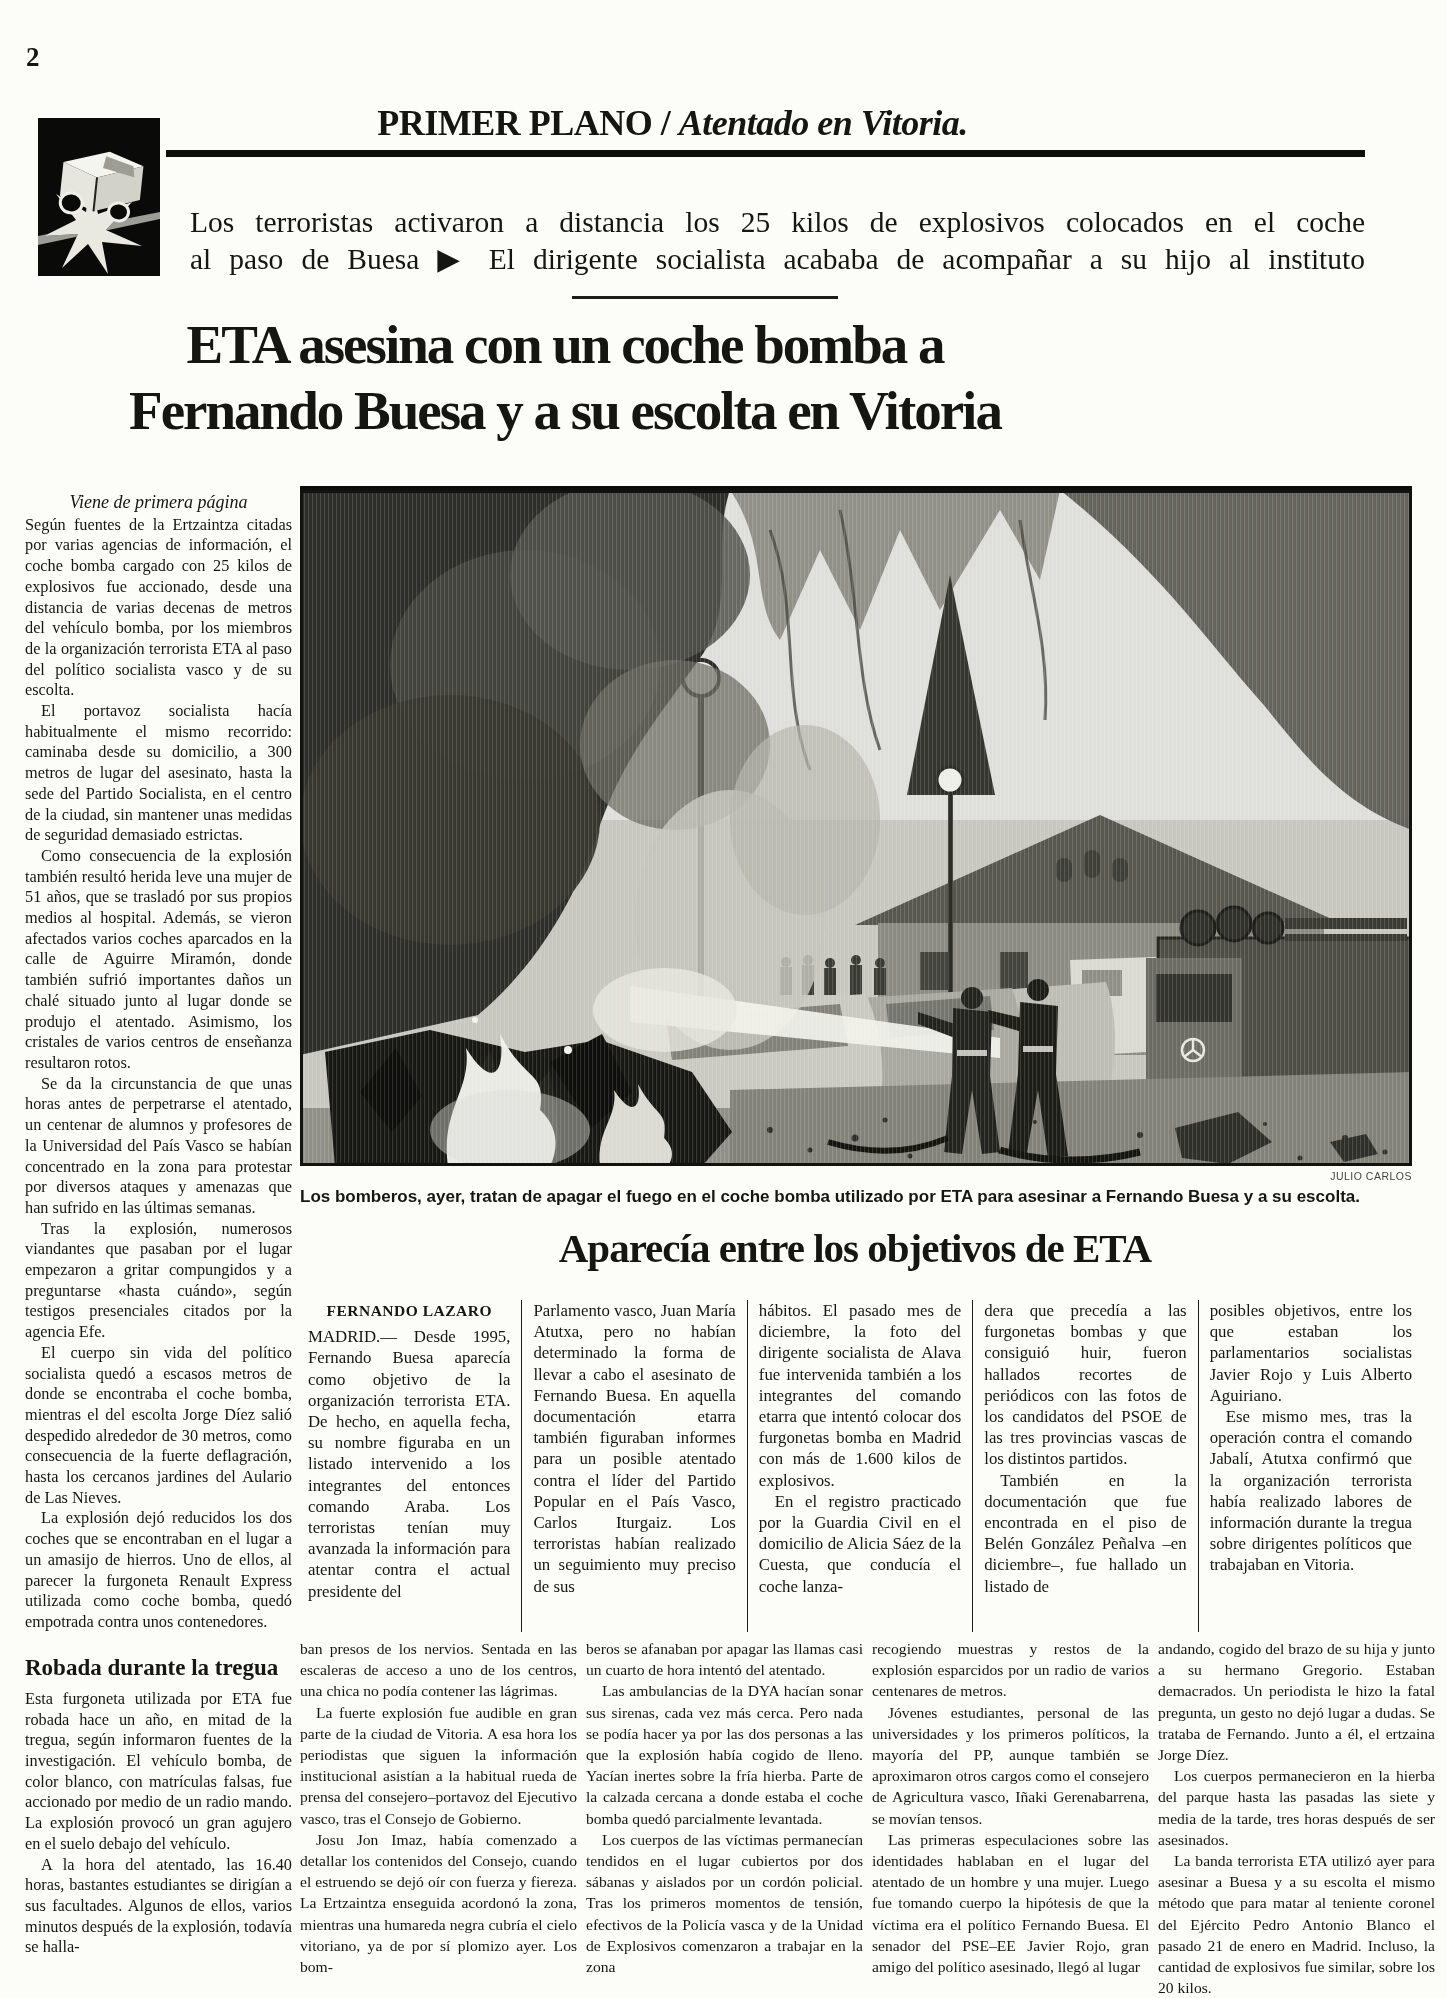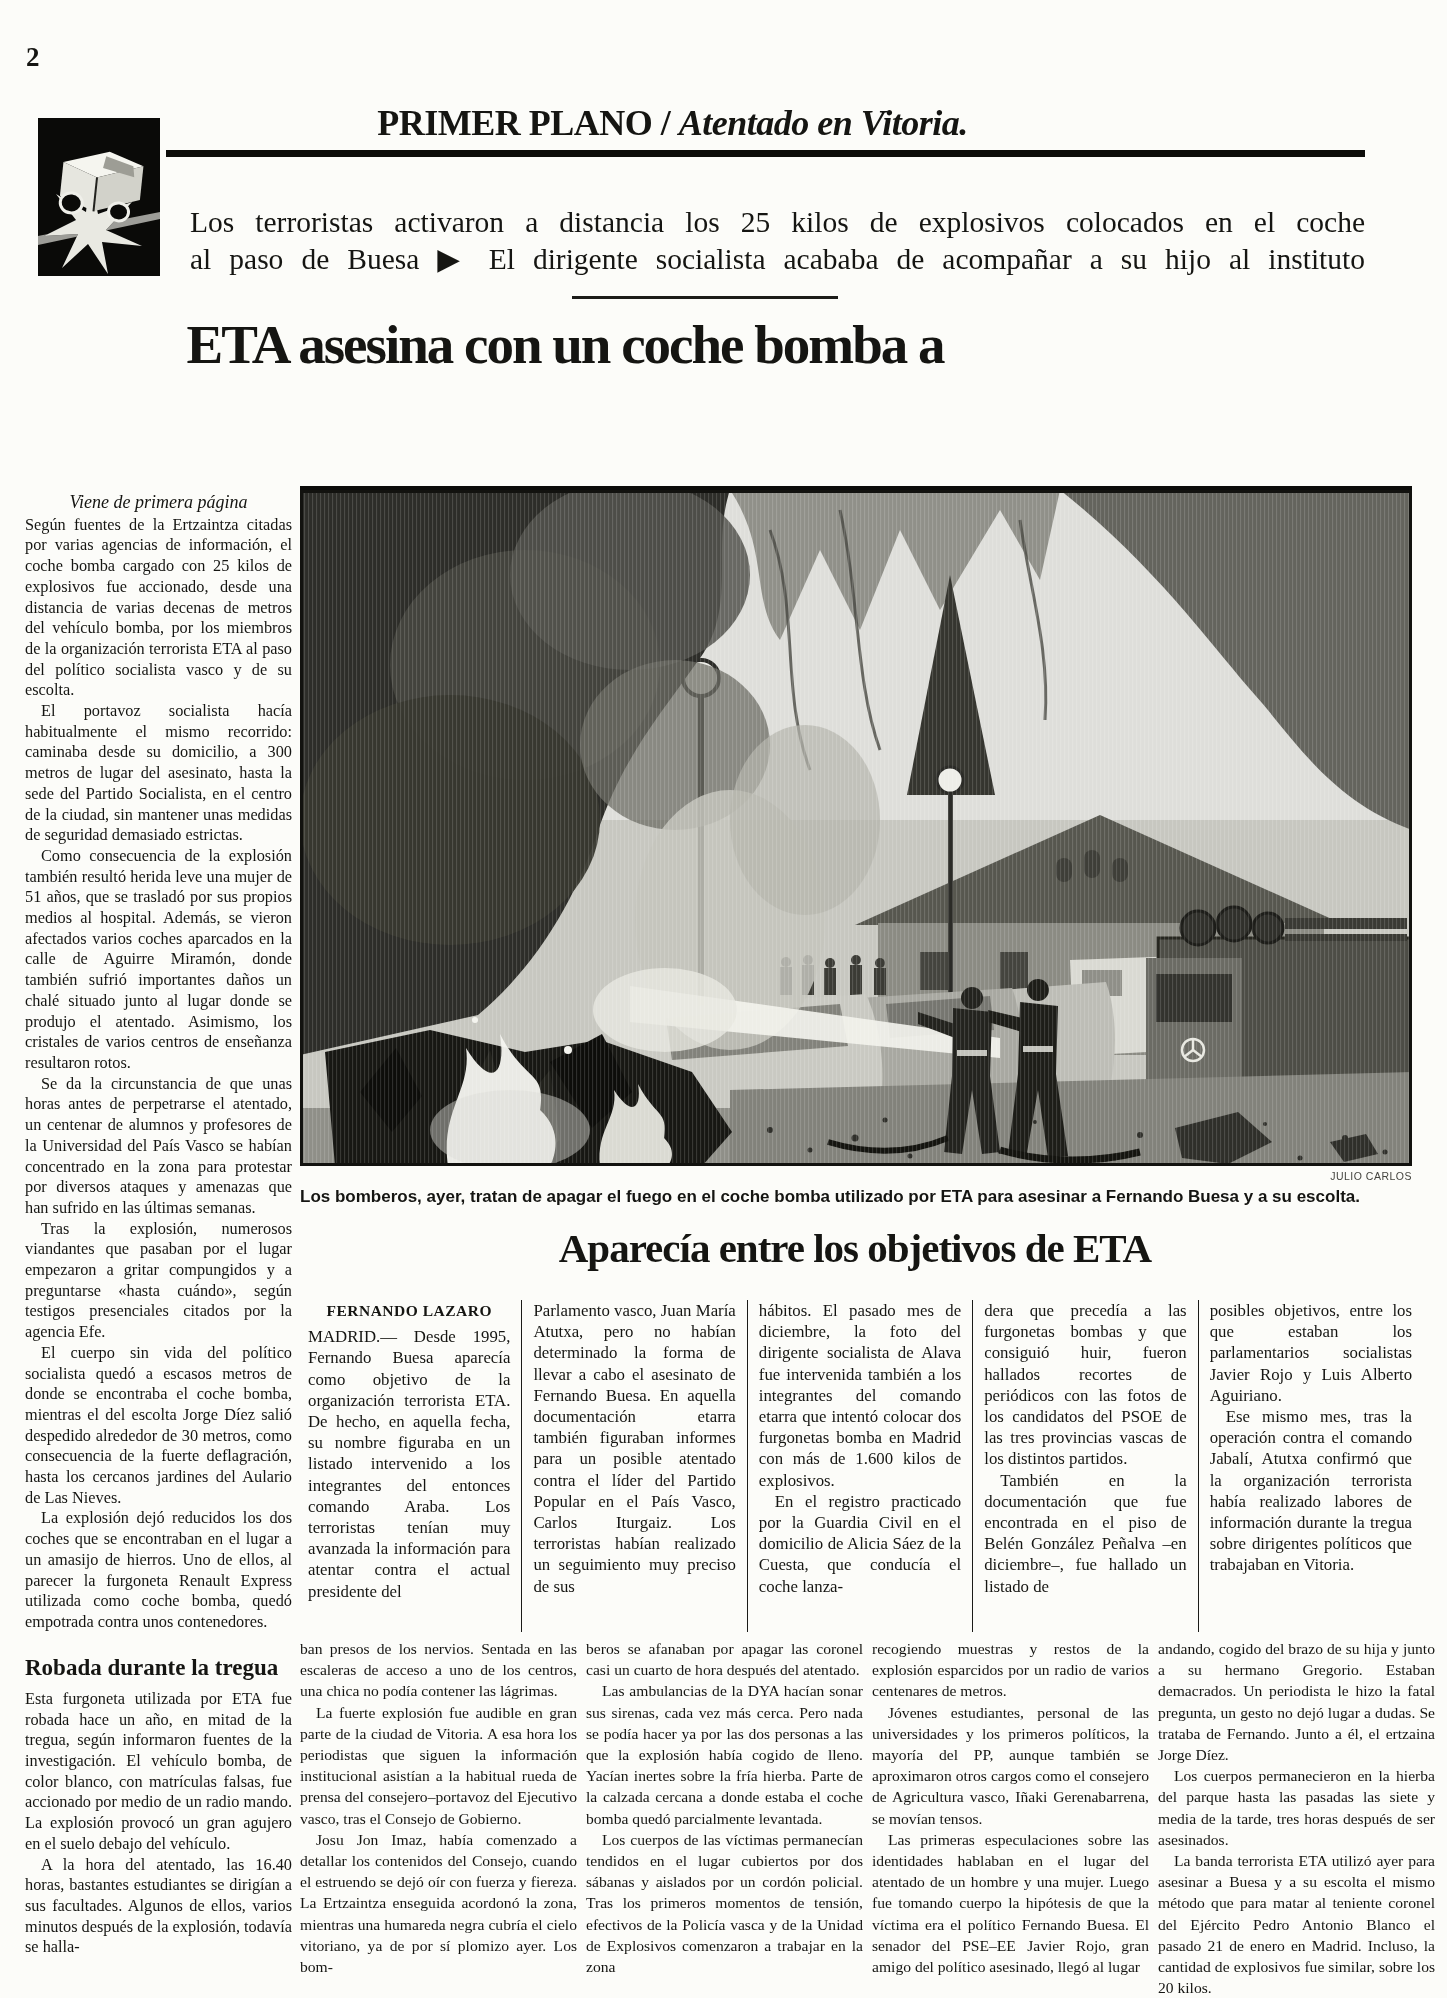--- a/index.html
+++ b/index.html
@@ -79,21 +79,21 @@
 
   <div class="rule-thick"></div>
 
   <div class="standfirst">
     <div class="l">Los terroristas activaron a distancia los 25 kilos de explosivos colocados en el coche</div>
     <div class="l">al paso de Buesa ▶ El dirigente socialista acababa de acompañar a su hijo al instituto</div>
   </div>
 
   <div class="rule-short"></div>
 
-  <h1 class="headline"><span>ETA asesina con un coche bomba a</span><br></h1>
+  <h1 class="headline"><span>ETA asesina con un coche bomba a</span><br><span>Fernando Buesa y a su escolta en Vitoria</span></h1>
 
   <div class="leftcol">
     <div class="cont">Viene de primera página</div>
     <p>Según fuentes de la Ertzaintza citadas por varias agencias de información, el coche bomba cargado con 25 kilos de explosivos fue accionado, desde una distancia de varias decenas de metros del vehículo bomba, por los miembros de la organización terrorista ETA al paso del político socialista vasco y de su escolta.</p>
     <p class="ind">El portavoz socialista hacía habitualmente el mismo recorrido: caminaba desde su domicilio, a 300 metros de lugar del asesinato, hasta la sede del Partido Socialista, en el centro de la ciudad, sin mantener unas medidas de seguridad demasiado estrictas.</p>
     <p class="ind">Como consecuencia de la explosión también resultó herida leve una mujer de 51 años, que se trasladó por sus propios medios al hospital. Además, se vieron afectados varios coches aparcados en la calle de Aguirre Miramón, donde también sufrió importantes daños un chalé situado junto al lugar donde se produjo el atentado. Asimismo, los cristales de varios centros de enseñanza resultaron rotos.</p>
     <p class="ind">Se da la circunstancia de que unas horas antes de perpetrarse el atentado, un centenar de alumnos y profesores de la Universidad del País Vasco se habían concentrado en la zona para protestar por diversos ataques y amenazas que han sufrido en las últimas semanas.</p>
     <p class="ind">Tras la explosión, numerosos viandantes que pasaban por el lugar empezaron a gritar compungidos y a preguntarse «hasta cuándo», según testigos presenciales citados por la agencia Efe.</p>
     <p class="ind">El cuerpo sin vida del político socialista quedó a escasos metros de donde se encontraba el coche bomba, mientras el del escolta Jorge Díez salió despedido alrededor de 30 metros, como consecuencia de la fuerte deflagración, hasta los cercanos jardines del Aulario de Las Nieves.</p>
     <p class="ind">La explosión dejó reducidos los dos coches que se encontraban en el lugar a un amasijo de hierros. Uno de ellos, al parecer la furgoneta Renault Express utilizada como coche bomba, quedó empotrada contra unos contenedores.</p>
@@ -290,21 +290,21 @@
     </div>
   </div>
 
   <div class="botcols">
     <div class="botcol">
       <p>ban presos de los nervios. Sentada en las escaleras de acceso a uno de los centros, una chica no podía contener las lágrimas.</p>
       <p class="ind">La fuerte explosión fue audible en gran parte de la ciudad de Vitoria. A esa hora los periodistas que siguen la información institucional asistían a la habitual rueda de prensa del consejero–portavoz del Ejecutivo vasco, tras el Consejo de Gobierno.</p>
       <p class="ind">Josu Jon Imaz, había comenzado a detallar los contenidos del Consejo, cuando el estruendo se dejó oír con fuerza y fiereza. La Ertzaintza enseguida acordonó la zona, mientras una humareda negra cubría el cielo vitoriano, ya de por sí plomizo ayer. Los bom-</p>
     </div>
     <div class="botcol">
-      <p>beros se afanaban por apagar las coronel casi un cuarto de hora después del atentado.</p>
+      <p>beros se afanaban por apagar las llamas casi un cuarto de hora intentó del atentado.</p>
       <p class="ind">Las ambulancias de la DYA hacían sonar sus sirenas, cada vez más cerca. Pero nada se podía hacer ya por las dos personas a las que la explosión había cogido de lleno. Yacían inertes sobre la fría hierba. Parte de la calzada cercana a donde estaba el coche bomba quedó parcialmente levantada.</p>
       <p class="ind">Los cuerpos de las víctimas permanecían tendidos en el lugar cubiertos por dos sábanas y aislados por un cordón policial. Tras los primeros momentos de tensión, efectivos de la Policía vasca y de la Unidad de Explosivos comenzaron a trabajar en la zona</p>
     </div>
     <div class="botcol">
       <p>recogiendo muestras y restos de la explosión esparcidos por un radio de varios centenares de metros.</p>
       <p class="ind">Jóvenes estudiantes, personal de las universidades y los primeros políticos, la mayoría del PP, aunque también se aproximaron otros cargos como el consejero de Agricultura vasco, Iñaki Gerenabarrena, se movían tensos.</p>
       <p class="ind">Las primeras especulaciones sobre las identidades hablaban en el lugar del atentado de un hombre y una mujer. Luego fue tomando cuerpo la hipótesis de que la víctima era el político Fernando Buesa. El senador del PSE–EE Javier Rojo, gran amigo del político asesinado, llegó al lugar</p>
     </div>
     <div class="botcol">
       <p>andando, cogido del brazo de su hija y junto a su hermano Gregorio. Estaban demacrados. Un periodista le hizo la fatal pregunta, un gesto no dejó lugar a dudas. Se trataba de Fernando. Junto a él, el ertzaina Jorge Díez.</p>

